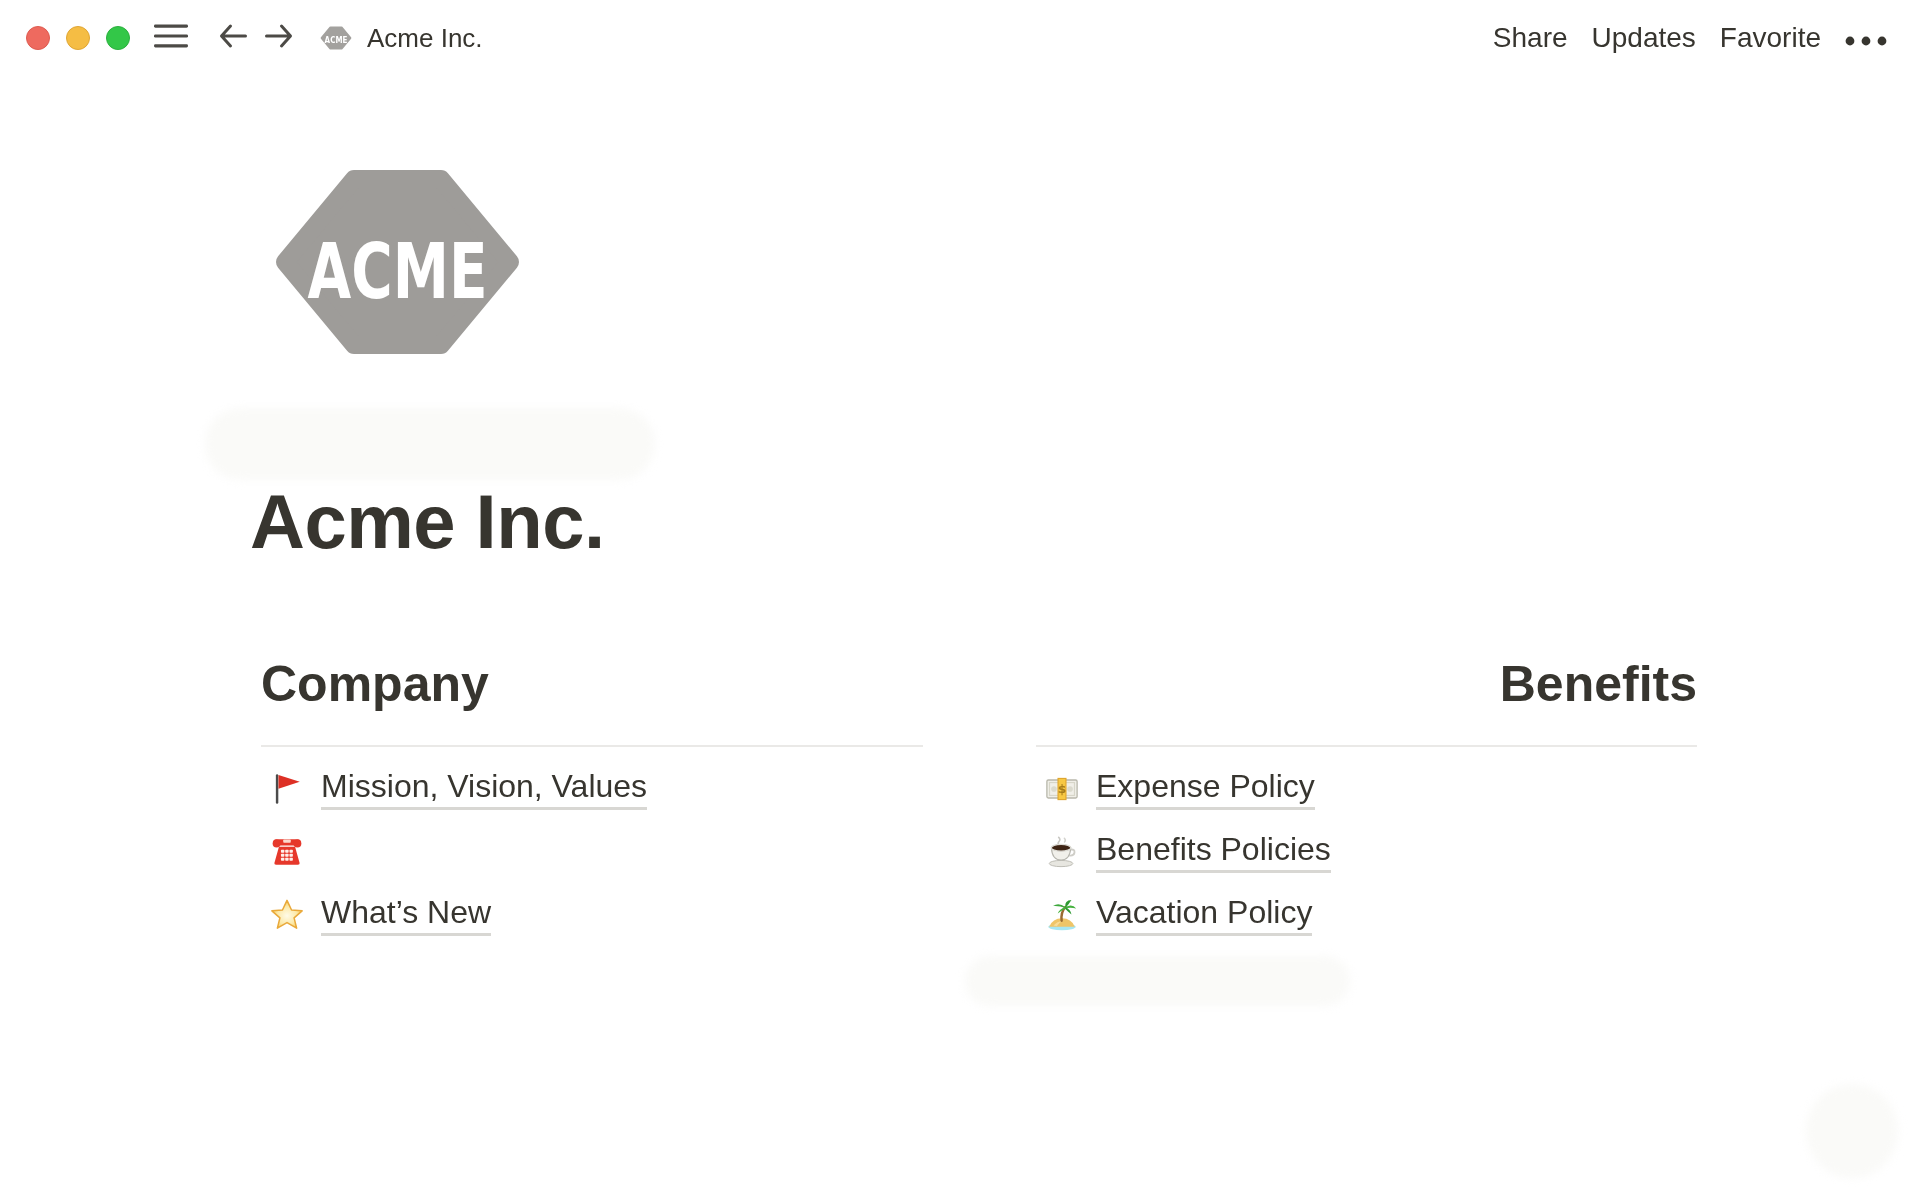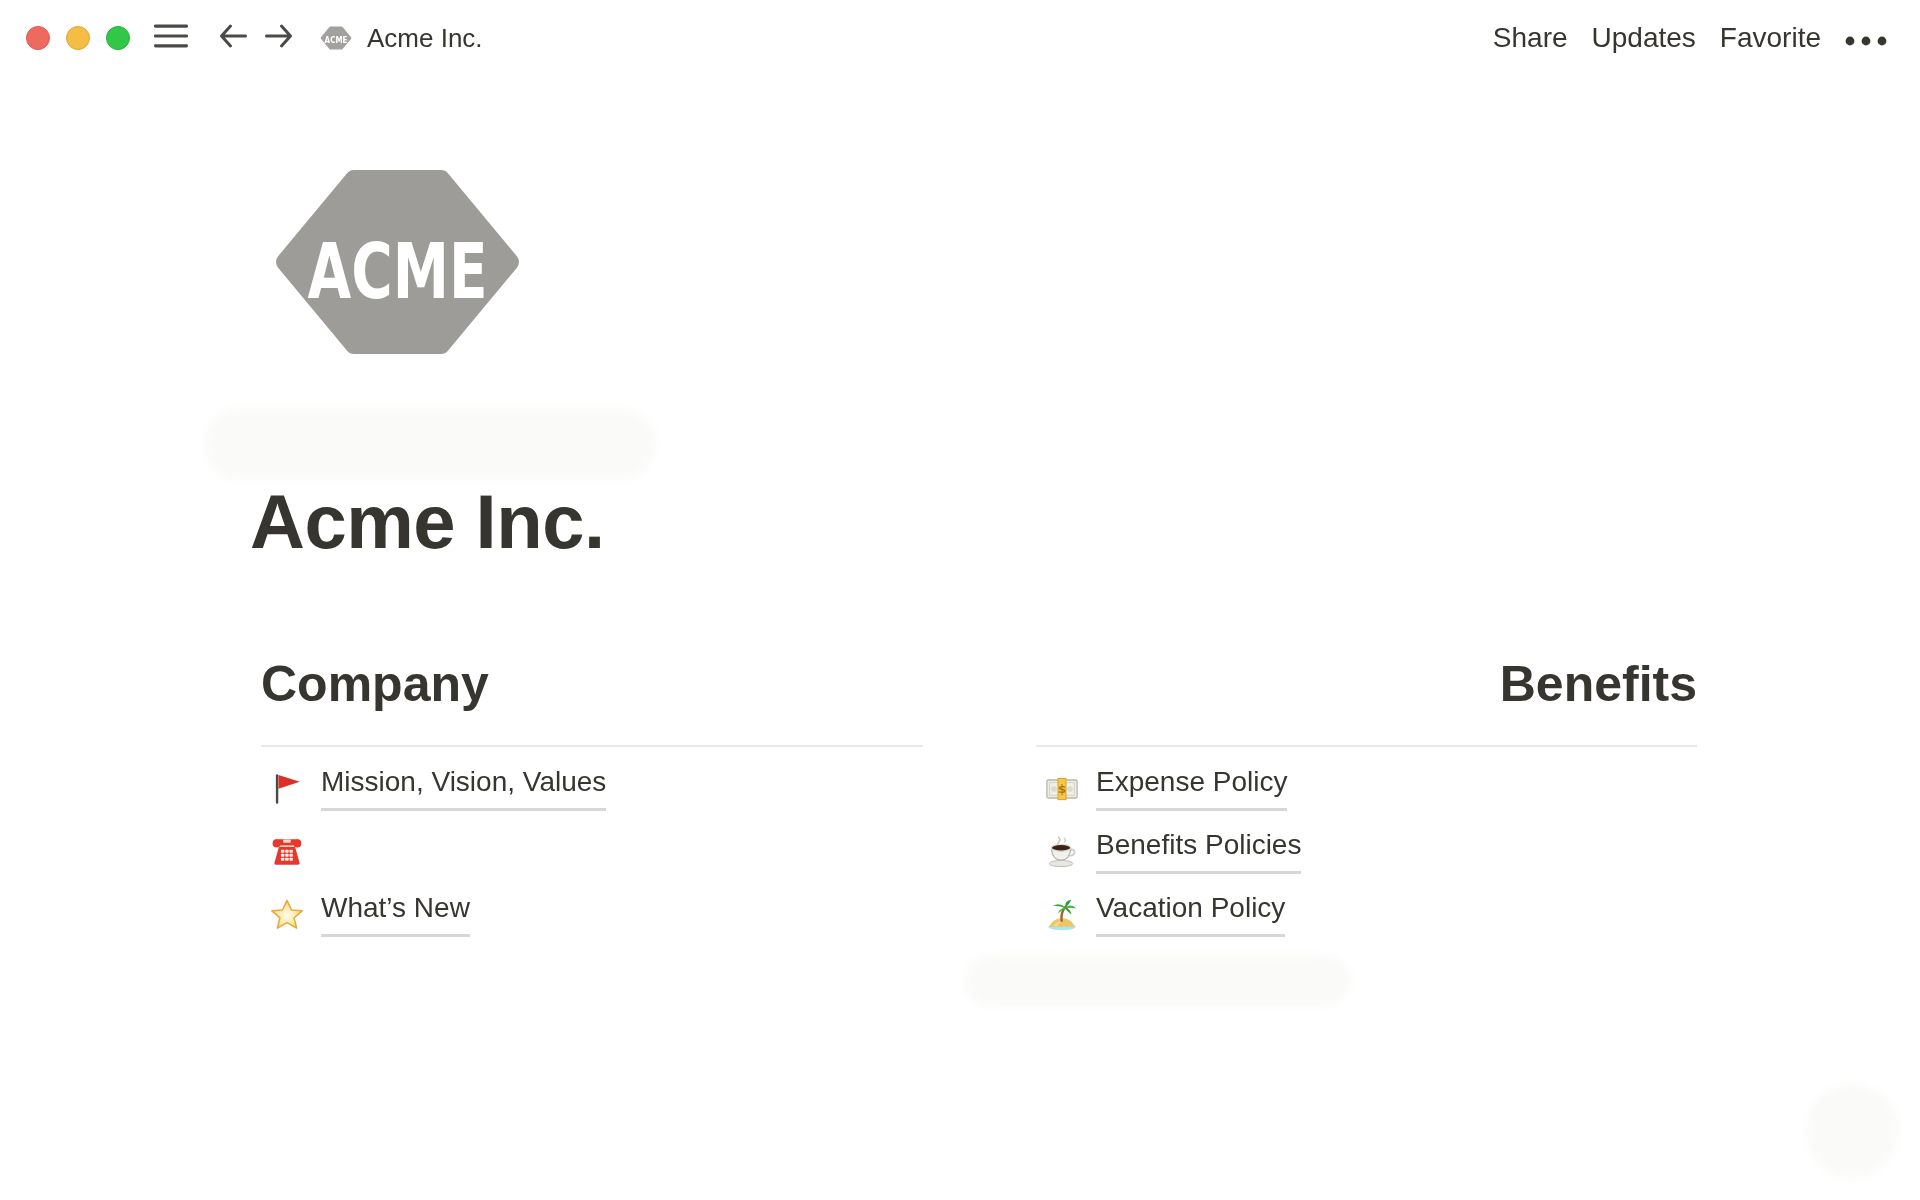--- a/index.html
+++ b/index.html
@@ -36,21 +36,21 @@
   .page-title{position:absolute;left:250px;top:478px;font-size:76px;font-weight:700;color:#37352F;letter-spacing:-0.5px;}
   .column{position:absolute;top:655px;width:662px;}
   .col-left{left:250px;margin-left:11px;}
   .col-right{left:1036px;width:661px;text-align:right;}
   .column h2{margin:0;font-size:50px;line-height:58px;font-weight:700;color:#37352F;}
   .divider{margin-top:32px;height:2px;background:#EAE9E7;}
   .link-list{margin-top:10px;}
   .link-item{display:flex;align-items:center;height:63px;}
   .emoji{width:34px;height:34px;margin-left:9px;margin-right:17px;flex:0 0 34px;display:flex;align-items:center;justify-content:center;}
   .emoji svg{width:34px;height:34px;display:block;}
-  .page-link{font-size:28px;color:#37352F;text-decoration:none;border-bottom:3px solid #D8D7D3;padding-bottom:10px;cursor:pointer;}
+  .page-link{font-size:32px;color:#37352F;text-decoration:none;border-bottom:3px solid #D8D7D3;padding-bottom:2px;cursor:pointer;}
 </style>
 </head>
 <body>
 
 <div class="topbar">
   <div class="lights">
     <span class="light close"></span>
     <span class="light min"></span>
     <span class="light zoom"></span>
   </div>

